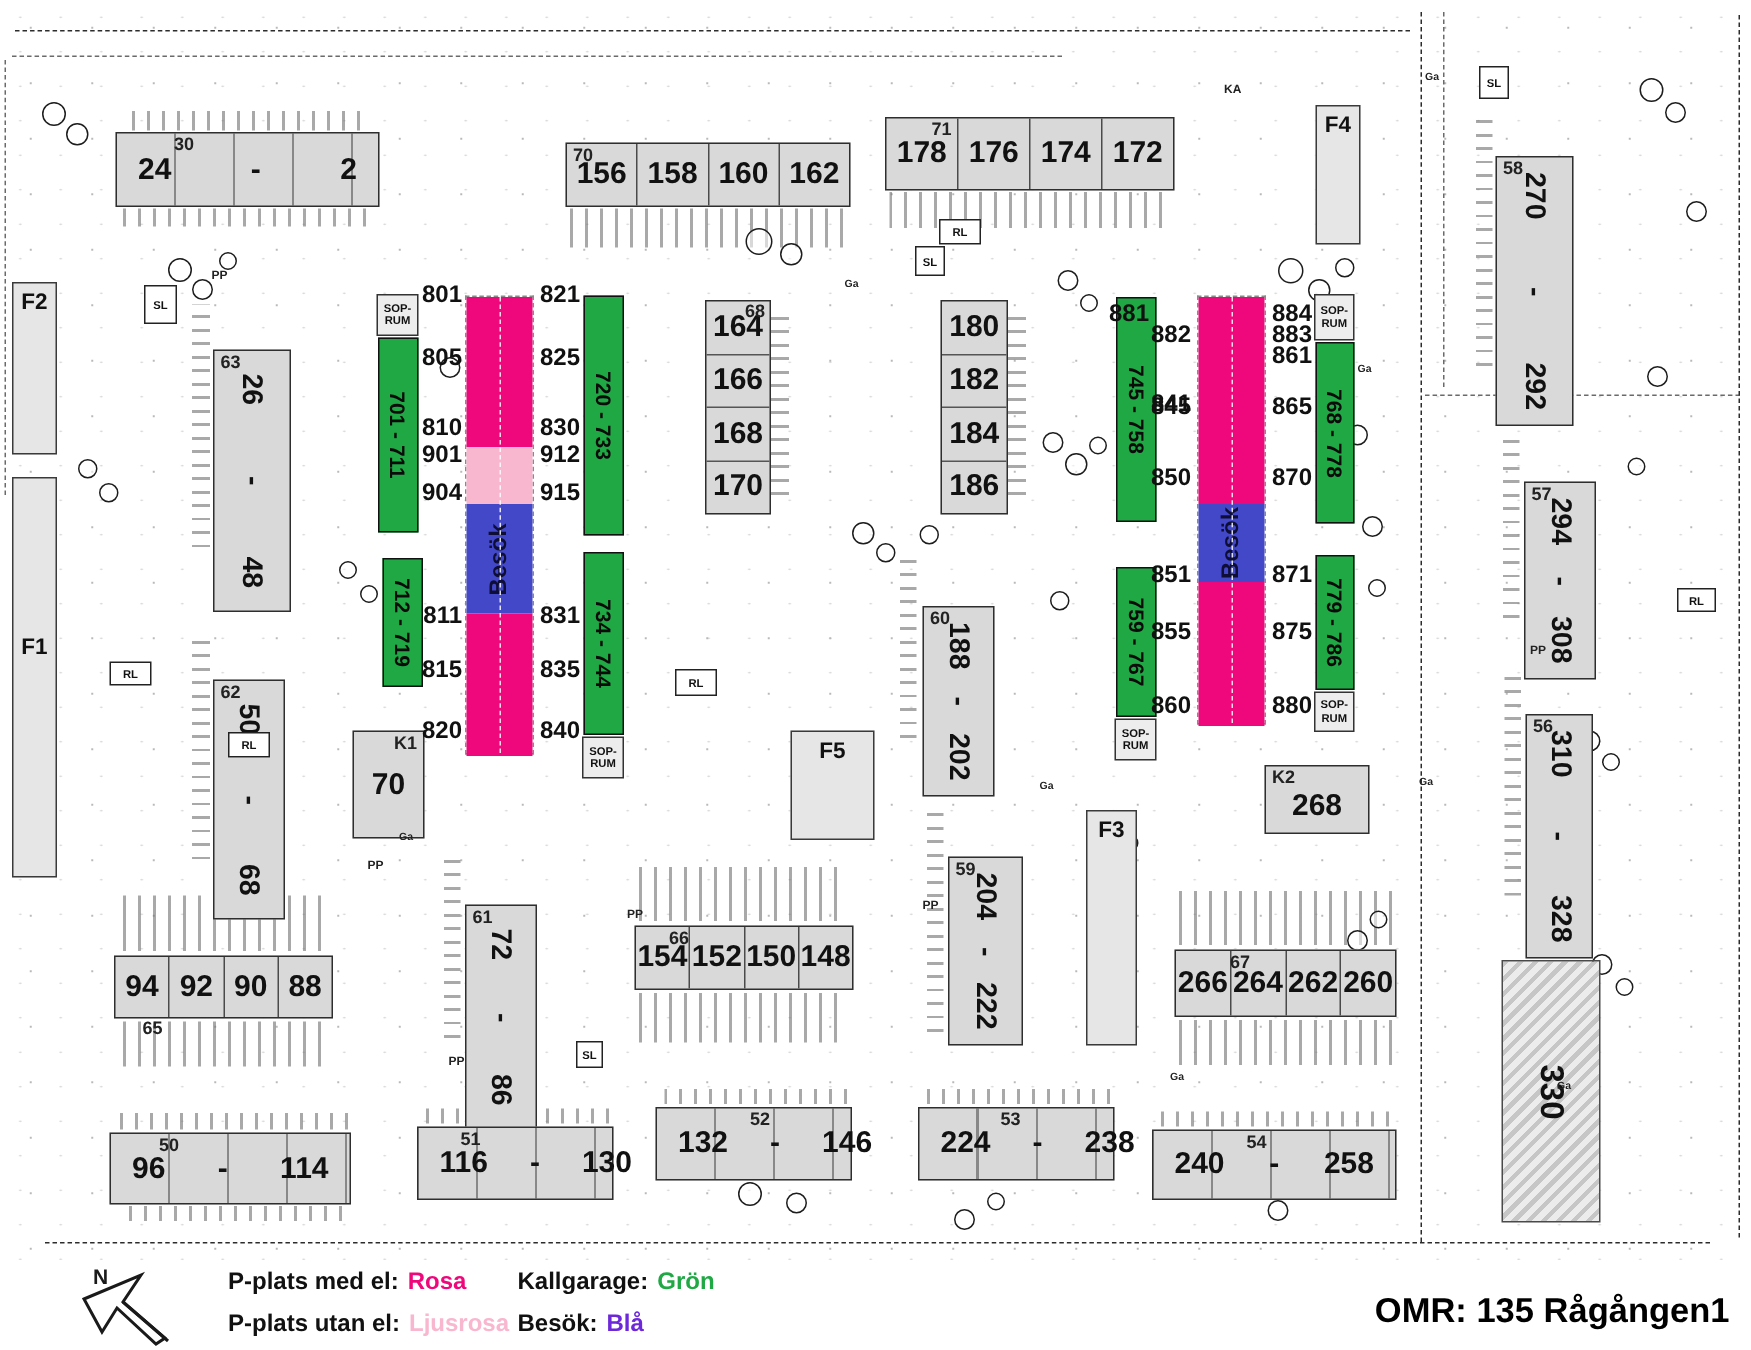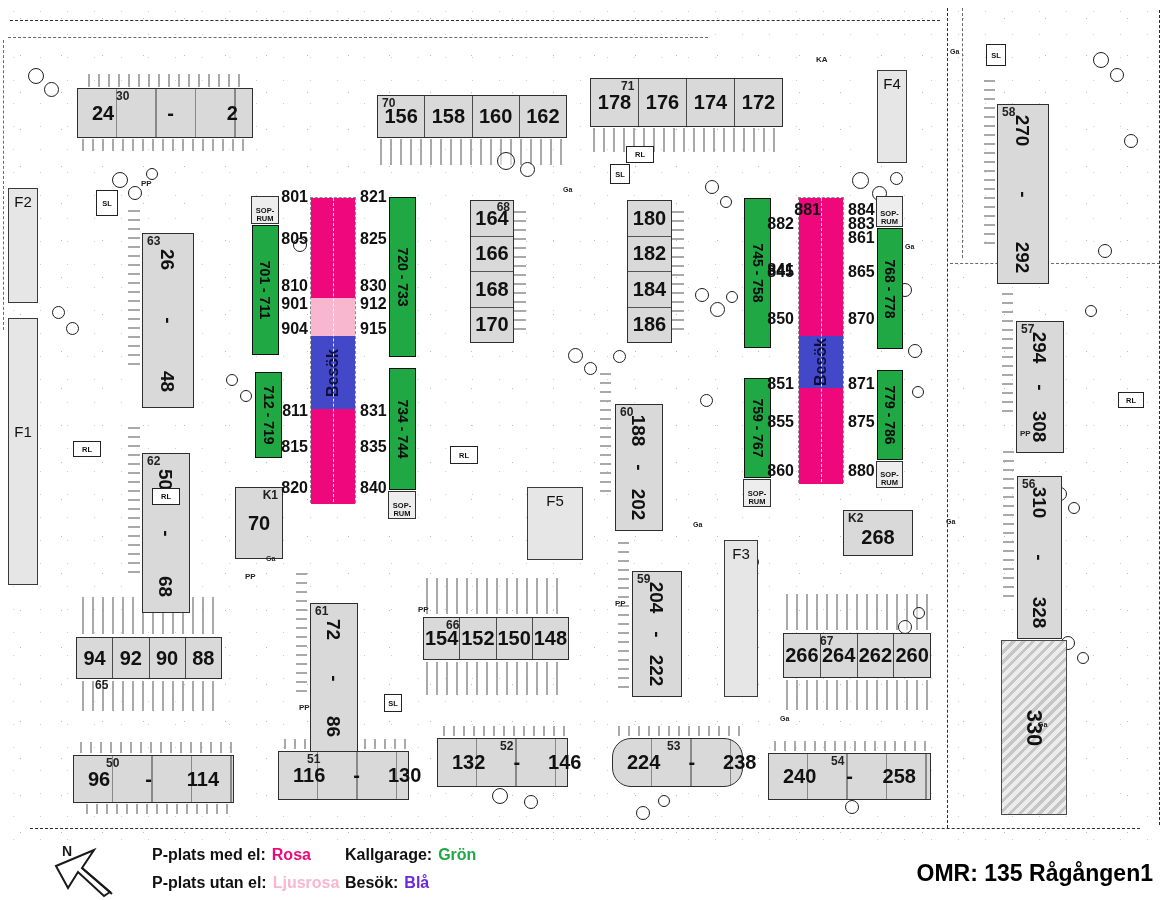--- a/index.html
+++ b/index.html
@@ -24,37 +24,37 @@
   .vnum{transform:rotate(90deg);white-space:nowrap;font-size:19px;font-weight:bold;line-height:1;}
   .strip{position:absolute;display:flex;align-items:center;justify-content:center;box-sizing:border-box;}
   .gstrip{border:1.2px solid #111;}
   .gtext{transform:rotate(90deg);white-space:nowrap;font-size:14px;font-weight:bold;color:#063a10;color:#0b0b0b;}
   .pseg{position:absolute;left:0;width:100%;}
   .pinkstrip{position:absolute;border:1.2px dashed #8a8a8a;box-sizing:border-box;}
   .midline{position:absolute;top:0;left:50%;width:0;height:100%;border-left:1.4px dashed rgba(255,255,255,.85);}
   .pnum{position:absolute;font-size:16px;font-weight:bold;line-height:1;width:42px;}
   .pnum.w{text-align:right;}
   .pnum.e{text-align:left;}
-  .sop{position:absolute;background:#EDEDED;border:1.2px solid #333;box-sizing:border-box;display:flex;flex-direction:column;align-items:center;justify-content:flex-end;font-size:7.5px;font-weight:bold;line-height:1.1;}
+  .sop{position:absolute;background:#EDEDED;border:1.2px solid #333;box-sizing:border-box;display:flex;flex-direction:column;align-items:center;justify-content:center;font-size:7.5px;font-weight:bold;line-height:1.1;}
   .besok{display:flex;align-items:center;justify-content:center;}
   .besok span{transform:rotate(-90deg);font-size:16px;font-weight:bold;color:#0d0d35;white-space:nowrap;}
   .smbox{position:absolute;background:#fff;border:1.4px solid #222;box-sizing:border-box;display:flex;align-items:center;justify-content:center;font-size:7.5px;font-weight:bold;}
   .tinytxt{position:absolute;font-size:8px;font-weight:bold;color:#222;line-height:1;}
   .tree{position:absolute;border:1.6px solid #1d1d1d;border-radius:50%;background:rgba(255,255,255,.55);box-sizing:border-box;}
   .dashh{position:absolute;border-top:1.8px dashed #2c2c2c;height:0;}
   .dashv{position:absolute;border-left:1.8px dashed #2c2c2c;width:0;}
   .comb{position:absolute;background:repeating-linear-gradient(90deg,#6f6f6f 0 1.8px,transparent 1.8px 10px);opacity:.6;}
   .combv{position:absolute;background:repeating-linear-gradient(0deg,#6f6f6f 0 1.8px,transparent 1.8px 9px);opacity:.6;}
   .hatchbld{background:repeating-linear-gradient(135deg,#c6c6c6 0 3px,#ececec 3px 7px);border:1.5px solid #4a4a4a;}
   .divlines{background-image:repeating-linear-gradient(90deg,transparent 0 38px,rgba(70,70,70,.55) 38px 39.4px);}
   #legend{position:absolute;left:0;top:840px;width:1167px;height:60px;background:#fff;}
   .leg-item{position:absolute;font-size:16px;font-weight:bold;white-space:nowrap;}
   .leg-item .val{margin-left:6px;}
   #title{position:absolute;right:14px;top:860px;font-size:23px;font-weight:bold;color:#000;}
-  .f-label{font-size:15px;font-weight:normal;display:flex;justify-content:center;padding-top:4px;}
+  .f-label{font-size:15px;font-weight:bold;display:flex;justify-content:center;padding-top:4px;}
   .k-big{display:flex;align-items:center;justify-content:center;font-size:20px;font-weight:bold;height:100%;}
 </style>
 </head>
 <body>
 
 <div id="map">
 
   <div class="dashh" style="left:10px;top:20px;width:930px;"></div>
   <div class="dashh" style="left:8px;top:37px;width:700px;opacity:.7;"></div>
   <div class="dashh" style="left:30px;top:828px;width:1110px;"></div>
@@ -302,21 +302,21 @@
     <span>130</span>
   </div>
 
   <div class="bld spread divlines" style="left:437px;top:738px;width:131px;height:49px;">
     <span class="bid" style="left:48px;">52</span>
     <span>132</span>
     <span>-</span>
     <span>146</span>
   </div>
 
-  <div class="bld spread divlines" style="left:612px;top:738px;width:131px;height:49px;border-radius:19px;">
+  <div class="bld spread divlines" style="left:612px;top:738px;width:131px;height:49px;">
     <span class="bid" style="left:40px;">53</span>
     <span>224</span>
     <span>-</span>
     <span>238</span>
   </div>
 
   <div class="bld spread divlines" style="left:768px;top:753px;width:163px;height:47px;">
     <span class="bid" style="left:48px;">54</span>
     <span>240</span>
     <span>-</span>
@@ -386,21 +386,21 @@
 
   <div class="pinkstrip" style="left:798px;top:197px;width:46px;height:286px;">
     <div class="pseg" style="top: 0px; height: 138px; background-color: rgb(238, 8, 123);"></div>
     <div class="pseg besok" style="top: 138px; height: 52px; background-color: rgb(67, 72, 200);">
       <span>Besök</span>
     </div>
     <div class="pseg" style="top: 190px; height: 96px; background-color: rgb(238, 8, 123);"></div>
     <div class="midline"></div>
   </div>
 
-  <div class="pnum w" style="left:779px;top:202px;">881</div>
+  <div class="pnum w" style="left:724px;top:202px;">881</div>
   <div class="pnum w" style="left:752px;top:216px;">882</div>
   <div class="pnum w" style="left:752px;top:230px;margin-top:32px;">841</div>
   <div class="pnum w" style="left:752px;top:264px;">845</div>
   <div class="pnum w" style="left:752px;top:311px;">850</div>
   <div class="pnum w" style="left:752px;top:376px;">851</div>
   <div class="pnum w" style="left:752px;top:414px;">855</div>
   <div class="pnum w" style="left:752px;top:463px;">860</div>
   <div class="pnum e" style="left:848px;top:202px;">884</div>
   <div class="pnum e" style="left:848px;top:216px;">883</div>
   <div class="pnum e" style="left:848px;top:230px;">861</div>

